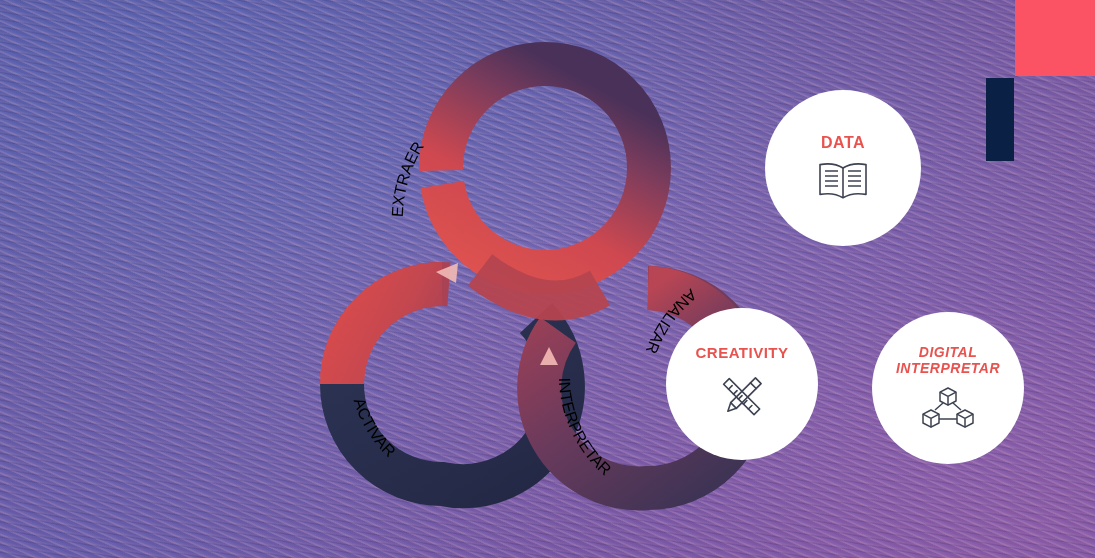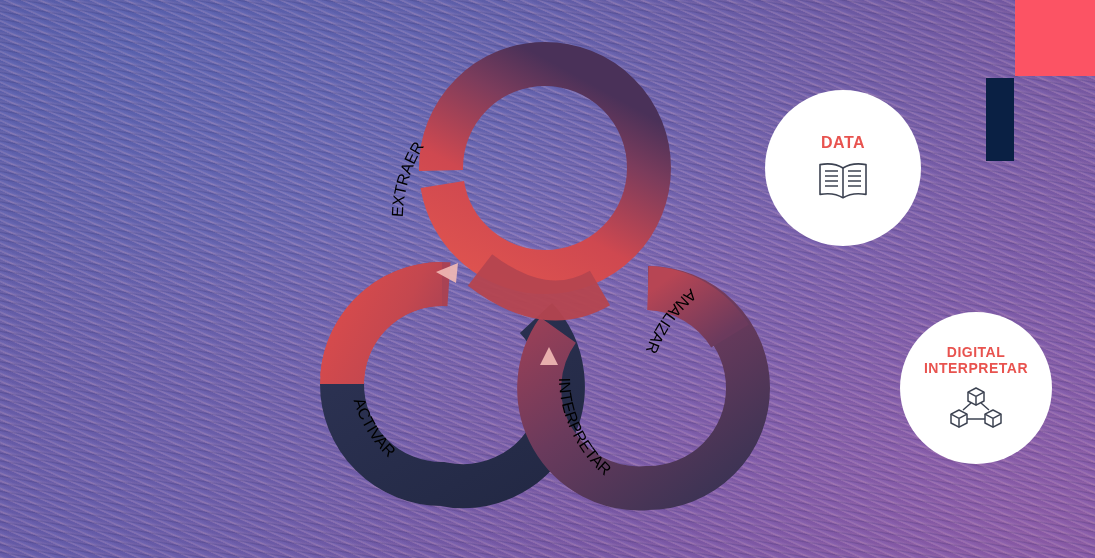--- a/index.html
+++ b/index.html
@@ -121,21 +121,21 @@
     left: 465px; top: 70px; width: 156px; height: 156px;
   }
   #node-data .node-title { font-size: 16px; }
 
   #node-creativity {
     left: 366px; top: 288px; width: 152px; height: 152px;
   }
   #node-creativity .node-title { font-size: 15px; }
 
   #node-activation {
-    left: 600px; top: 292px; width: 152px; height: 152px;
+    left: 572px; top: 292px; width: 152px; height: 152px; font-style: italic;
   }
   #node-activation .node-title { font-size: 14px; }
 </style>
 </head>
 <body>
 
 <div id="stage">
 
   <div class="bg-base"></div>
   <div class="bg-base2"></div>
@@ -228,20 +228,36 @@
       <div class="node-icon">
         <svg width="56" height="42" viewBox="0 0 56 42" fill="none" stroke="#3d4352" stroke-width="1.6" stroke-linejoin="round">
           <path d="M28 8 C22 4.2 13 3.2 5 4.6 L5 34.4 C13 33 22 34 28 37.8 C34 34 43 33 51 34.4 L51 4.6 C43 3.2 34 4.2 28 8 Z"></path>
           <path d="M28 8 L28 37.8"></path>
           <path d="M10 11 H23 M10 16 H23 M10 21 H23 M10 26 H23"></path>
           <path d="M33 11 H46 M33 16 H46 M33 21 H46 M33 26 H46"></path>
         </svg>
       </div>
     </div>
 
+    <div class="node" id="node-creativity">
+      <div class="node-title">CREATIVITY</div>
+      <div class="node-icon">
+        <svg width="52" height="52" viewBox="0 0 52 52" fill="none" stroke="#3d4352" stroke-width="1.6" stroke-linejoin="round" stroke-linecap="round">
+          <g transform="rotate(45 26 26)">
+            <path d="M22 3 L30 3 L30 38 L26 46 L22 38 Z"></path>
+            <path d="M22 10 H30"></path>
+            <path d="M22 38 H30"></path>
+          </g>
+          <g transform="rotate(-45 26 26)">
+            <path d="M22 4 L30 4 L30 47 L22 47 Z"></path>
+            <path d="M22 11 H27 M22 18 H27 M22 25 H27 M22 32 H27 M22 39 H27"></path>
+          </g>
+        </svg>
+      </div>
+    </div>
 
     <div class="node" id="node-activation">
       <div class="node-title">
         <span>DIGITAL</span><br>
         <span>INTERPRETAR</span>
       </div>
       <div class="node-icon">
         <svg width="58" height="46" viewBox="0 0 58 46" fill="none" stroke="#3d4352" stroke-width="1.5" stroke-linejoin="round">
           <g>
             <path d="M29 3 L37 7.2 L37 16 L29 20.2 L21 16 L21 7.2 Z"></path>

